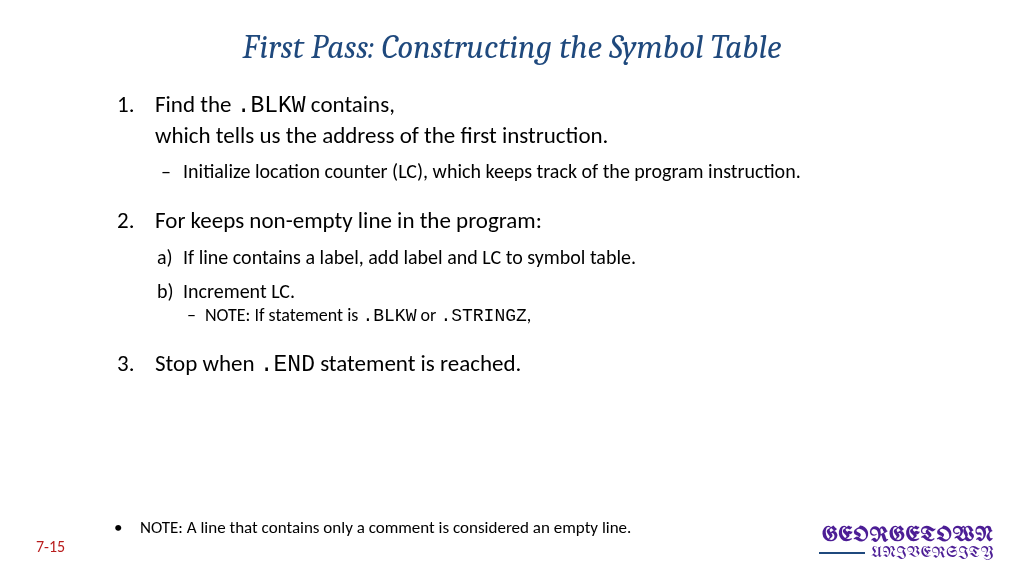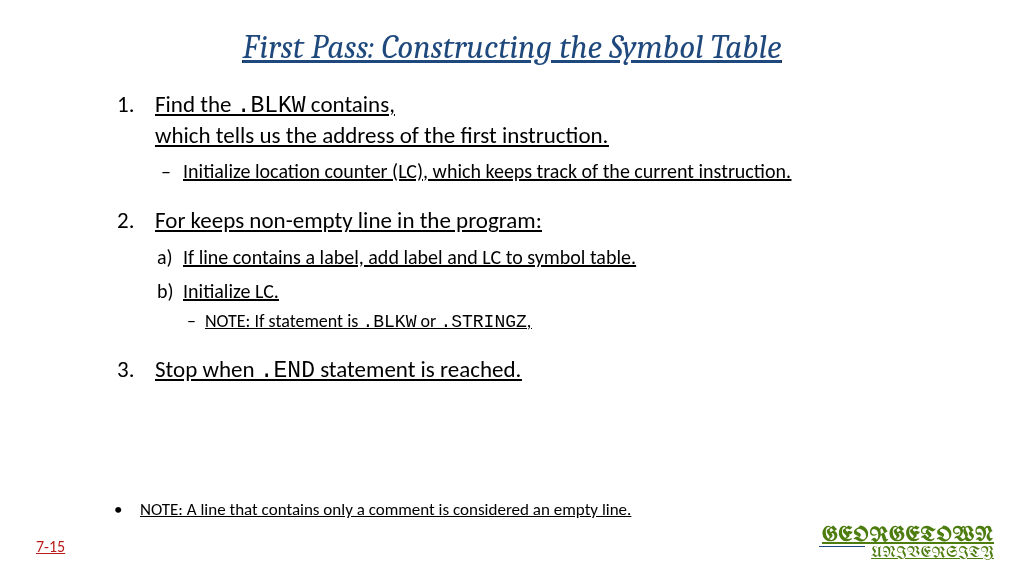--- a/index.html
+++ b/index.html
@@ -1,19 +1,18 @@
 <!DOCTYPE html>
 <html><head>
   <meta charset="utf-8">
   <style>
     * {
       margin: 0;
       padding: 0;
       box-sizing: border-box;
-      text-decoration: underline;
     }
     body {
       width: 1024px;
       height: 576px;
       background: #ffffff;
       font-family: Calibri, 'Segoe UI', sans-serif;
       position: relative;
       overflow: hidden;
     }
     .slide {
@@ -86,41 +85,40 @@
       margin-bottom: 8px;
     }
     .sub-alpha > li::before {
       content: counter(alpha-counter, lower-alpha) ")";
       position: absolute;
       left: -26px;
       top: 0;
     }
     .sub-sub-dash {
       list-style: none;
-      margin-top: 6px;
       padding-left: 22px;
     }
     .sub-sub-dash > li {
       position: relative;
       font-size: 18px;
       color: #000;
       line-height: 1.25;
     }
     .sub-sub-dash > li::before {
       content: "–";
       position: absolute;
       left: -18px;
       top: 0;
     }
     code, .mono {
       font-family: 'Courier New', Courier, monospace;
     }
     .footer-note {
       position: absolute;
-      bottom: 56px;
+      bottom: 38px;
       left: 140px;
       font-size: 17px;
       color: #000;
     }
     .footer-note::before {
       content: "•";
       position: absolute;
       left: -26px;
       top: 0;
     }
@@ -130,33 +128,34 @@
       left: 36px;
       font-size: 16px;
       color: #b91c1c;
     }
     .logo {
       position: absolute;
       bottom: 16px;
       right: 30px;
       text-align: right;
       font-family: 'Old English Text MT', 'UnifrakturMaguntia', Georgia, serif;
-      color: #4d7c0f;
+      color: #4c1d95;
       line-height: 0.95;
     }
     .logo .line1 {
       font-size: 20px;
       letter-spacing: 1px;
       font-weight: bold;
     }
     .logo .line2 {
       font-size: 15px;
       letter-spacing: 0.5px;
       margin-top: 1px;
       display: flex;
+      align-items: center;
       justify-content: flex-end;
     }
     .logo .line2 .bar {
       display: inline-block;
       width: 46px;
       height: 1.5px;
       background: #1f497d;
       margin-right: 6px;
     }
   </style>
@@ -166,30 +165,30 @@
 <div class="slide">
   <h1 class="title">First Pass: Constructing the Symbol Table</h1>
 
   <div class="content">
     <ol class="main-list">
 
       <li>
         <span>Find the </span><span class="mono">.BLKW</span><span> contains,</span><br>
         <span>which tells us the address of the first instruction.</span>
         <ul class="sub-dash">
-          <li>Initialize location counter (LC), which keeps track of the current instruction.</li>
+          <li>Initialize location counter (LC), which keeps track of the program instruction.</li>
         </ul>
       </li>
 
       <li>
         <span>For keeps non-empty line in the program:</span>
         <ol class="sub-alpha">
           <li>If line contains a label, add label and LC to symbol table.</li>
           <li>
-            <span>Initialize LC.</span>
+            <span>Increment LC.</span>
             <ul class="sub-sub-dash">
               <li>
                 <span>NOTE: If statement is </span><span class="mono">.BLKW</span><span> or </span><span class="mono">.STRINGZ</span><span>,</span><br>
               </li>
             </ul>
           </li>
         </ol>
       </li>
 
       <li>

